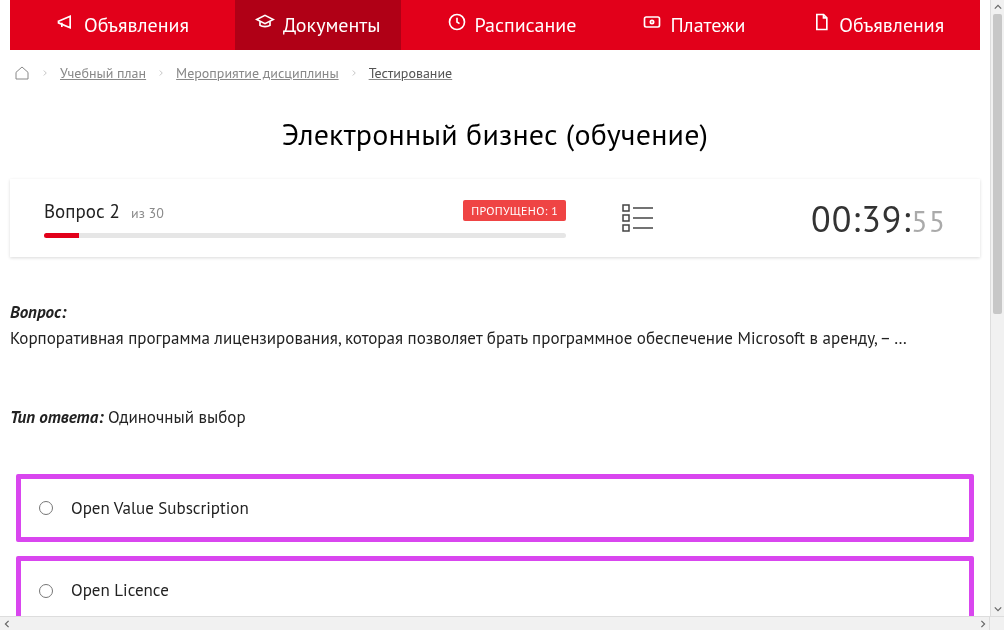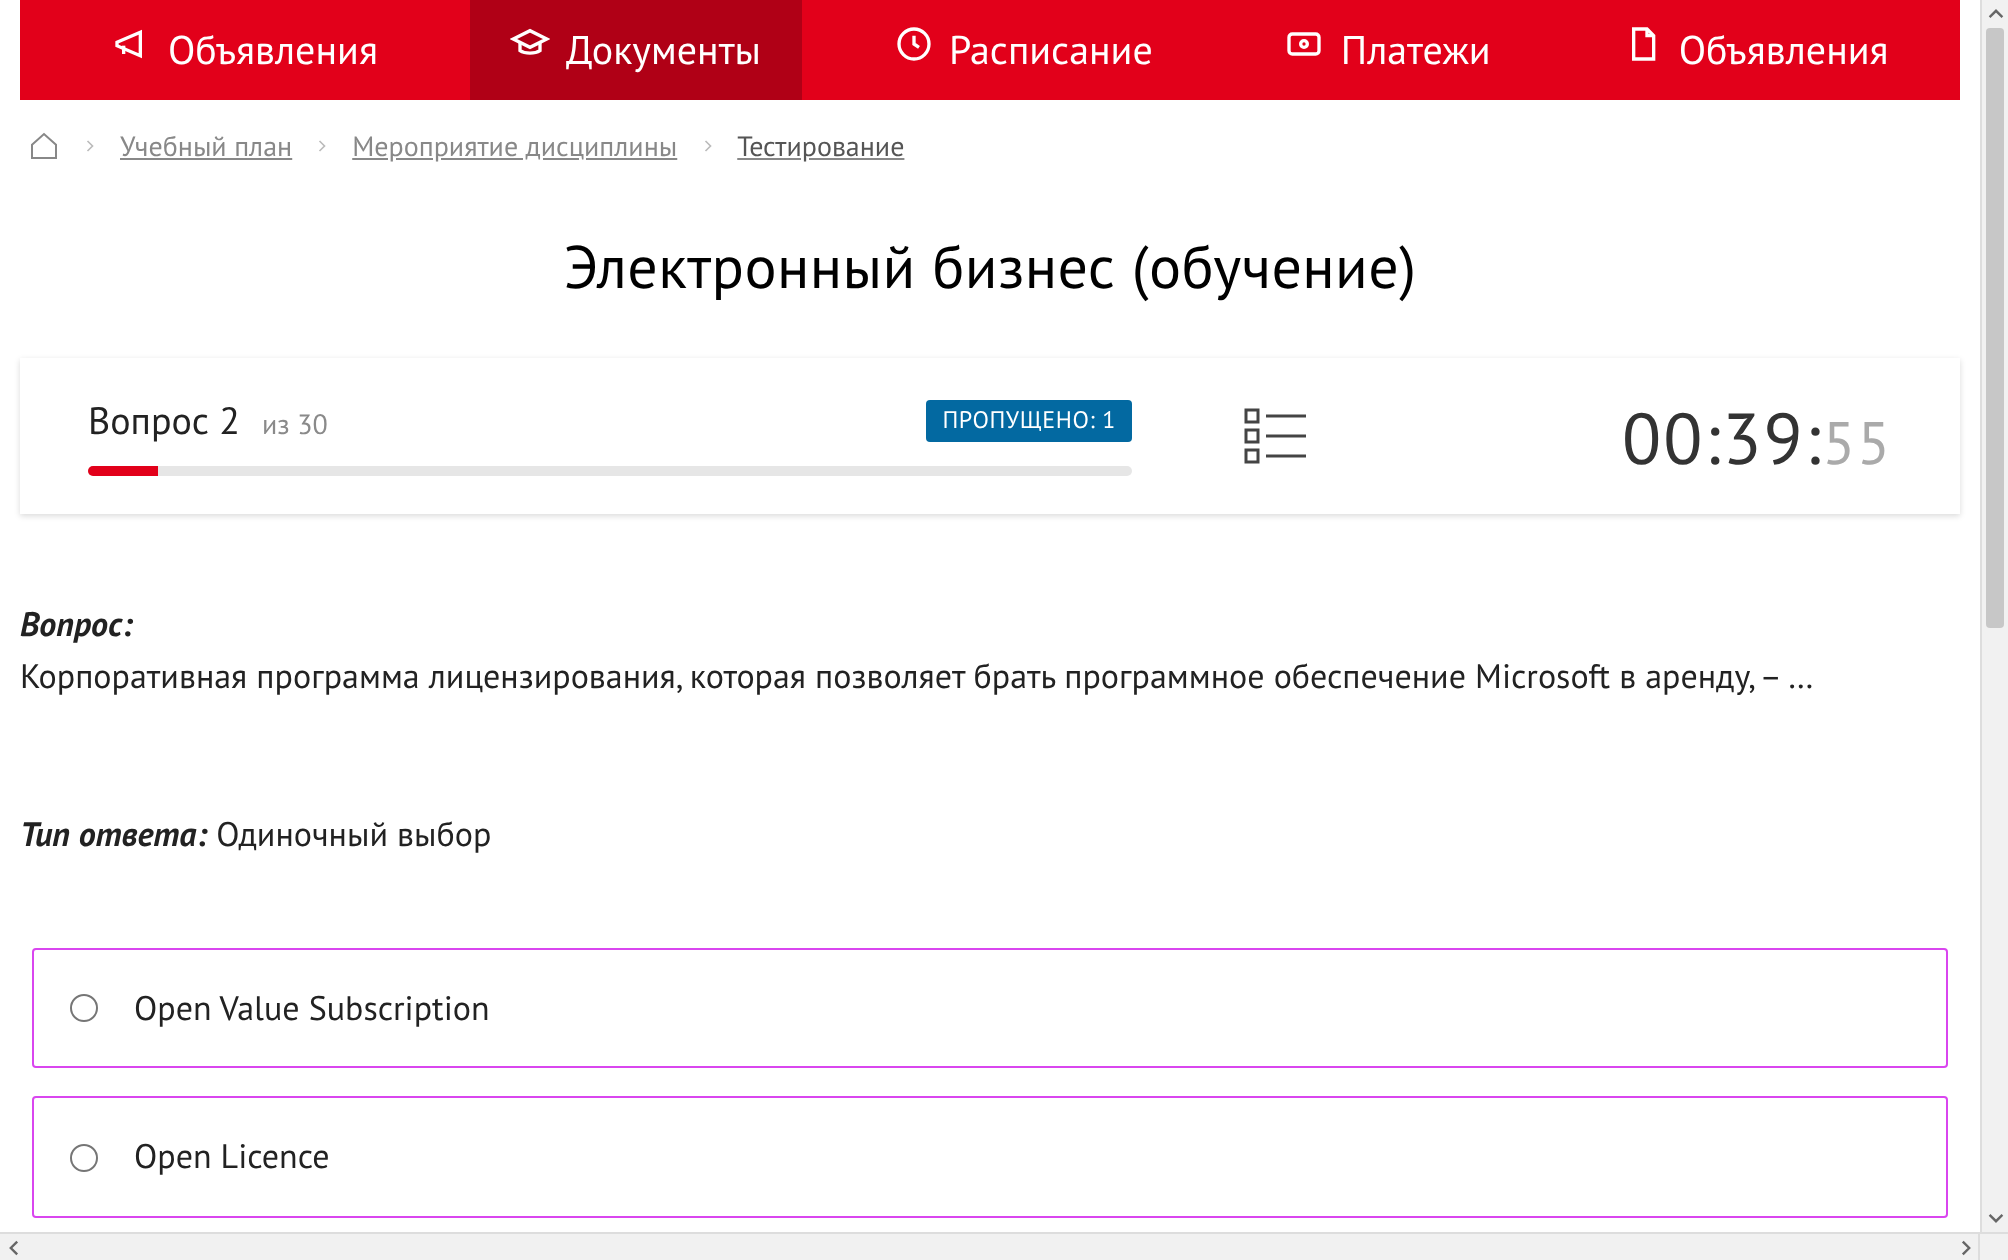--- a/index.html
+++ b/index.html
@@ -24,37 +24,37 @@
 
   
   .page-title { text-align: center; color: #000000; font-size: 30px; font-weight: 500; padding: 22px 0 26px; letter-spacing: .2px; }
 
   
   .status-card { background: #fff; box-shadow: 0 1px 3px rgba(0,0,0,.15); height: 78px; display: flex; align-items: center; padding: 0 34px 0 34px; }
   .q-block { flex: none; width: 522px; }
   .q-line { display: flex; align-items: center; justify-content: space-between; }
   .q-title { font-size: 19px; color: #222; font-weight: 500; }
   .q-total { font-size: 14px; color: #8a8a8a; margin-left: 6px; font-weight: 400; }
-  .skipped-badge { background: #0369a1; color: #fff; font-size: 12px; padding: 3px 8px; border-radius: 2px; letter-spacing: .3px; }
+  .skipped-badge { background: #ef4444; color: #fff; font-size: 12px; padding: 3px 8px; border-radius: 2px; letter-spacing: .3px; }
   .progress { height: 5px; background: #e6e6e6; border-radius: 3px; margin-top: 10px; overflow: hidden; }
   .progress-fill { height: 100%; width: 6.7%; background: #e2001a; }
   .list-ico { margin-left: 56px; color: #444; }
   .list-ico svg { width: 32px; height: 30px; display: block; }
   .timer { margin-left: auto; font-size: 36px; color: #333; font-variant-numeric: tabular-nums; display: flex; align-items: baseline; letter-spacing: 1px; }
   .timer .secs { color: #aaa; font-size: 30px; }
 
   
   .question-area { padding: 42px 0 0 0; font-size: 17px; color: #222; line-height: 1.55; }
   .q-label { font-style: italic; font-weight: 700; }
   .ans-type-line { margin-top: 52px; font-size: 17px; }
   .ans-type-label { font-style: italic; font-weight: 700; }
 
   
   .options { margin-top: 44px; padding: 0 6px; }
-  .option { border: 1px solid #d946ef; border-radius: 2px; display: flex; align-items: center; gap: 18px; padding: 16px 18px; margin-bottom: 14px; font-size: 17px; color: #222; cursor: pointer; }
+  .option { border: 5px solid #d946ef; border-radius: 2px; display: flex; align-items: center; gap: 18px; padding: 16px 18px; margin-bottom: 14px; font-size: 17px; color: #222; cursor: pointer; }
   .option input { width: 14px; height: 14px; }
 
   
   .vscroll { position: absolute; right: 0; top: 0; width: 14px; bottom: 14px; background: #f1f1f1; border-left: 1px solid #ddd; }
   .vscroll .arrow { height: 14px; display: flex; align-items: center; justify-content: center; color: #666; }
   .vscroll .thumb { position: absolute; left: 2px; right: 2px; top: 14px; height: 300px; background: #c7c7c7; border-radius: 2px; }
   .vscroll .arrow.bottom { position: absolute; bottom: 0; left: 0; right: 0; }
   .hscroll { position: absolute; left: 0; right: 0; bottom: 0; height: 14px; background: #f1f1f1; border-top: 1px solid #ddd; }
   .hscroll .arrow { width: 14px; height: 14px; display: flex; align-items: center; justify-content: center; color: #666; position: absolute; top: 0; }
   .hscroll .arrow.left { left: 0; }

